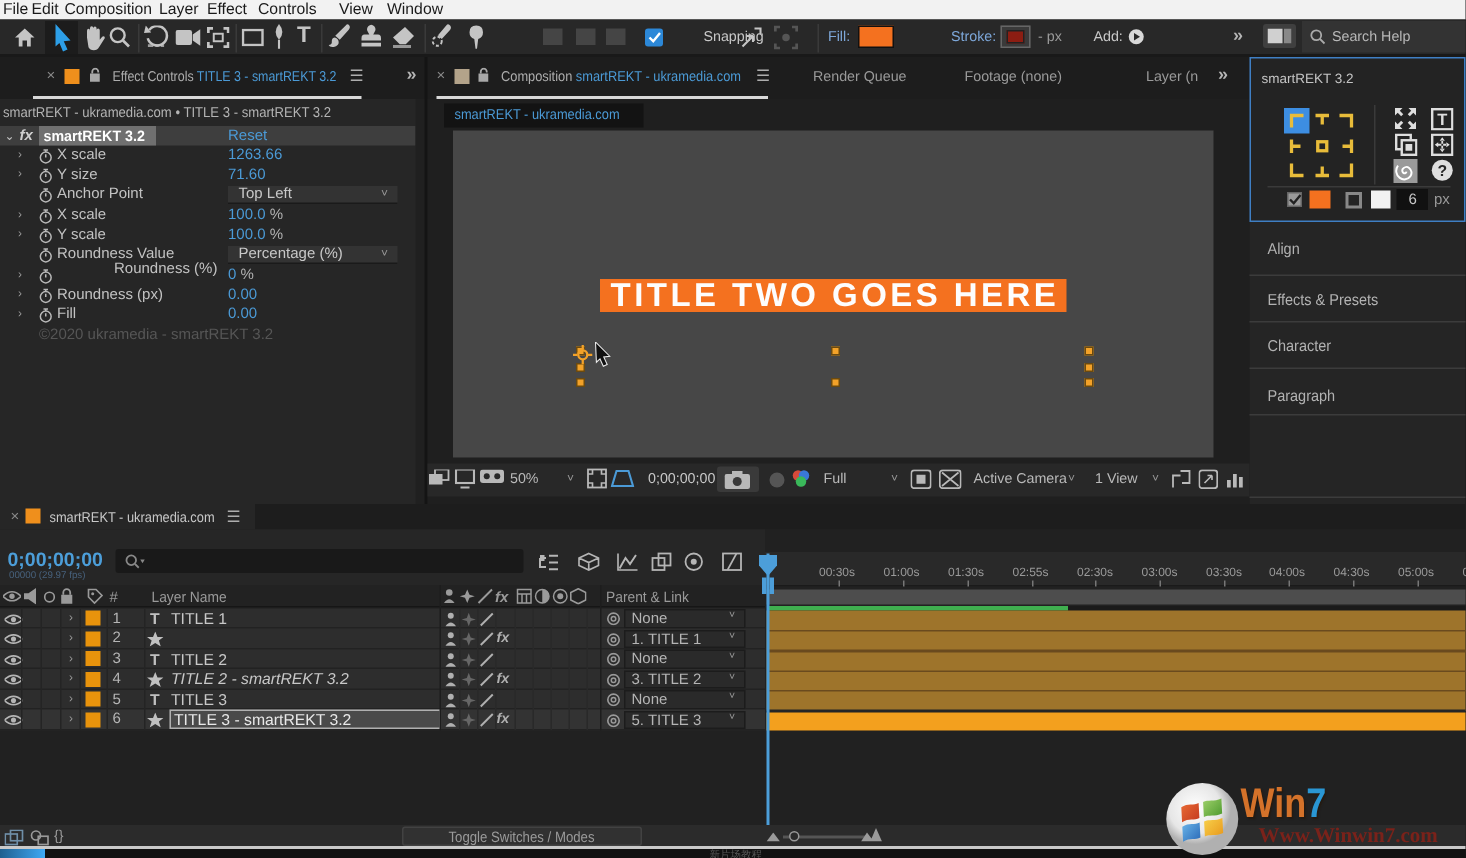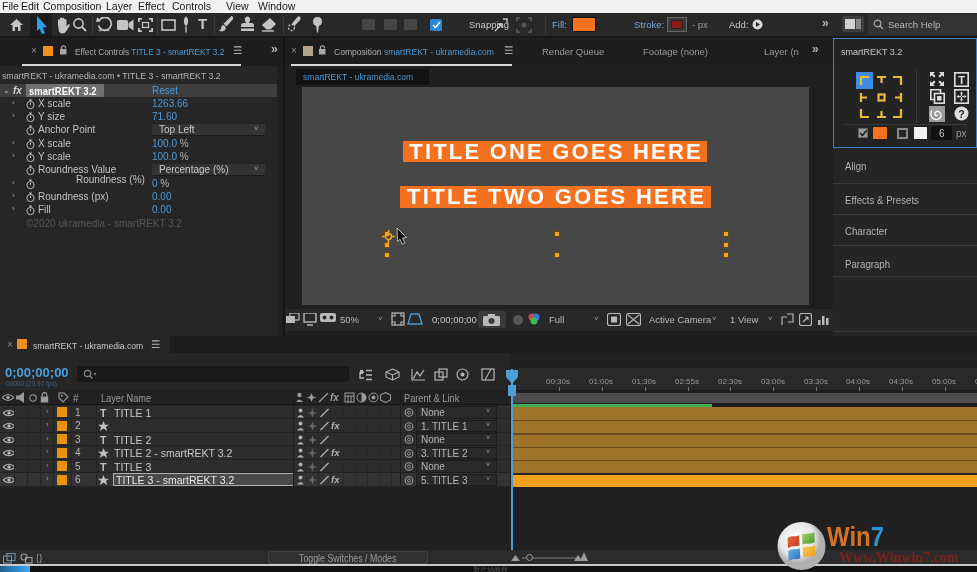--- a/index.html
+++ b/index.html
@@ -322,23 +322,20 @@
     </div>
 <div class="a txt" style="left:38px;top:204px;font-size:10px;color:#c2c2c2;">Fill</div>
 <div class="a txt" style="left:152px;top:204px;font-size:10px;color:#4b9ad6;">0.00</div>
 <div class="a txt" style="left:26px;top:218px;font-size:10px;color:#565656;">©2020 ukramedia - smartREKT 3.2</div>
 <div class="a" style="left:277px;top:66px;width:6px;height:270px;background:#202020;"></div>
 <div class="a" style="left:283px;top:38px;width:2px;height:298px;background:#141414;"></div>
 <div class="a" style="left:285px;top:66px;width:548px;height:270px;background:#1f1f1f;"></div>
 <div class="a" style="left:296px;top:69px;width:133px;height:16px;background:#131313;"></div>
 <div class="a txt" style="left:303px;top:71px;font-size:9.5px;color:#4b9ad6;transform:scaleX(.9);transform-origin:0 0;">smartREKT - ukramedia.com</div>
 <div class="a" style="left:302px;top:87px;width:507px;height:218px;background:#474747;"></div>
-<div class="a" style="left:403px;top:141px;width:304px;height:21px;background:#f4711f;display:flex;align-items:center;justify-content:center;">
-      <span style="font-size:22px;font-weight:bold;color:#fdfdfd;letter-spacing:2.2px;white-space:nowrap;text-indent:2.2px;">TITLE ONE GOES HERE</span>
-    </div>
 <div class="a" style="left:400px;top:186px;width:311px;height:22px;background:#f4711f;display:flex;align-items:center;justify-content:center;">
       <span style="font-size:22px;font-weight:bold;color:#fdfdfd;letter-spacing:2.3px;white-space:nowrap;text-indent:2.3px;">TITLE TWO GOES HERE</span>
     </div>
 <div class="a" style="left:384px;top:231px;width:6px;height:6px;background:#f3a229;border:1px solid #6b4a10;"></div>
 <div class="a" style="left:384px;top:242px;width:6px;height:6px;background:#f3a229;border:1px solid #6b4a10;"></div>
 <div class="a" style="left:384px;top:252px;width:6px;height:6px;background:#f3a229;border:1px solid #6b4a10;"></div>
 <div class="a" style="left:554px;top:231px;width:6px;height:6px;background:#f3a229;border:1px solid #6b4a10;"></div>
 <div class="a" style="left:554px;top:252px;width:6px;height:6px;background:#f3a229;border:1px solid #6b4a10;"></div>
 <div class="a" style="left:723px;top:231px;width:6px;height:6px;background:#f3a229;border:1px solid #6b4a10;"></div>
 <div class="a" style="left:723px;top:242px;width:6px;height:6px;background:#f3a229;border:1px solid #6b4a10;"></div>
@@ -742,21 +739,21 @@
 <svg class="a" style="left:3px;top:449.1px;" width="12" height="8">
       <path d="M0 4 Q6 -1.5 12 4 Q6 9.5 0 4 Z" fill="none" stroke="#b5b5b5" stroke-width="1.1"></path>
       <circle cx="6" cy="4" r="1.7" fill="#b5b5b5"></circle>
     </svg>
 <div class="a txt" style="left:46px;top:447.15px;font-size:8px;color:#9a9a9a;">›</div>
 <div class="a" style="left:57px;top:447.6px;width:10px;height:10px;background:#e8930c;"></div>
 <div class="a txt" style="left:75px;top:447.15px;font-size:10px;color:#b5b5b5;">4</div>
 <svg class="a" style="left:98px;top:448.1px;" width="11" height="10">
       <path d="M5.5 0 L7 3.7 11 3.7 7.9 6 9.2 10 5.5 7.6 1.8 10 3.1 6 0 3.7 4 3.7 Z" fill="#c0c0c0"></path>
     </svg>
-<div class="a txt" style="left:114px;top:447.15px;font-size:10.5px;color:#c8c8c8;">TITLE 2 - smartREKT 3.2</div>
+<div class="a txt" style="left:114px;top:447.15px;font-size:10.5px;color:#c8c8c8;font-style:italic;">TITLE 2 - smartREKT 3.2</div>
 <svg class="a" style="left:295px;top:448.1px;" width="11" height="10">
       <circle cx="5.5" cy="2.5" r="2" fill="#b0b0b0"></circle>
       <path d="M2 9.5 Q5.5 4.5 9 9.5 Z" fill="#b0b0b0"></path>
     </svg>
 <svg class="a" style="left:307px;top:448.1px;" width="11" height="10">
       <path d="M5.5 0.5 L6.8 4 L10.2 5 L6.8 6 L5.5 9.5 L4.2 6 L0.8 5 L4.2 4 Z" fill="#666"></path>
     </svg>
 <svg class="a" style="left:319px;top:448.1px;" width="11" height="10">
       <line x1="1.5" y1="9" x2="9.5" y2="1" stroke="#b0b0b0" stroke-width="1.3"></line>
     </svg>

